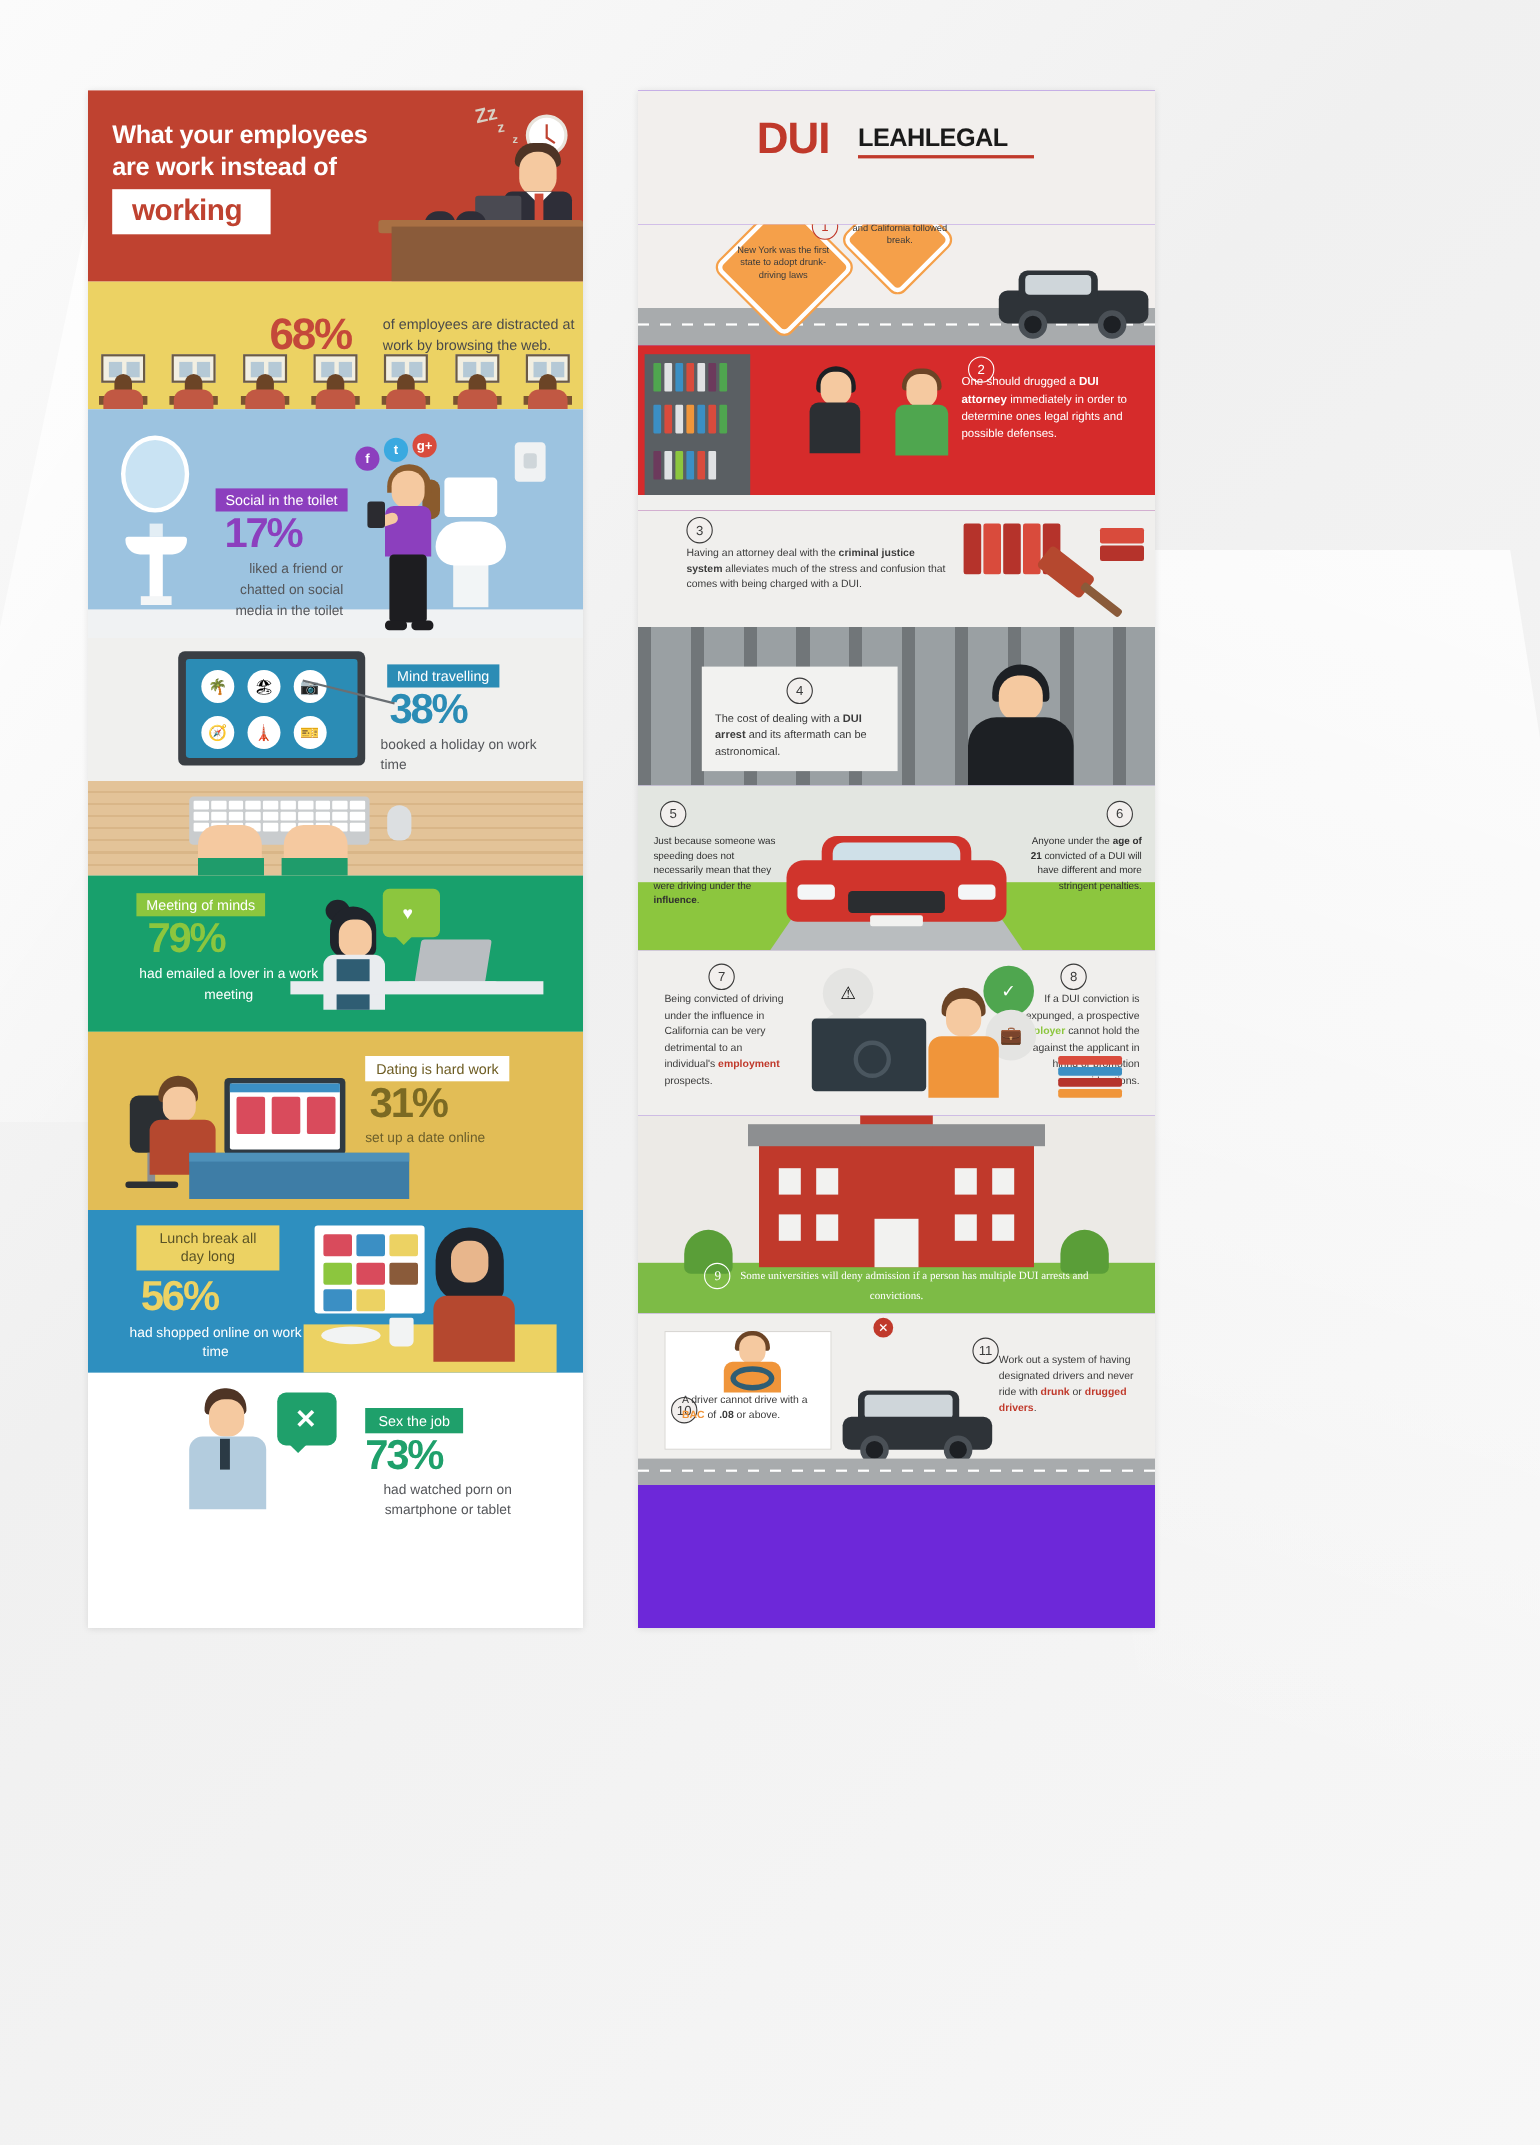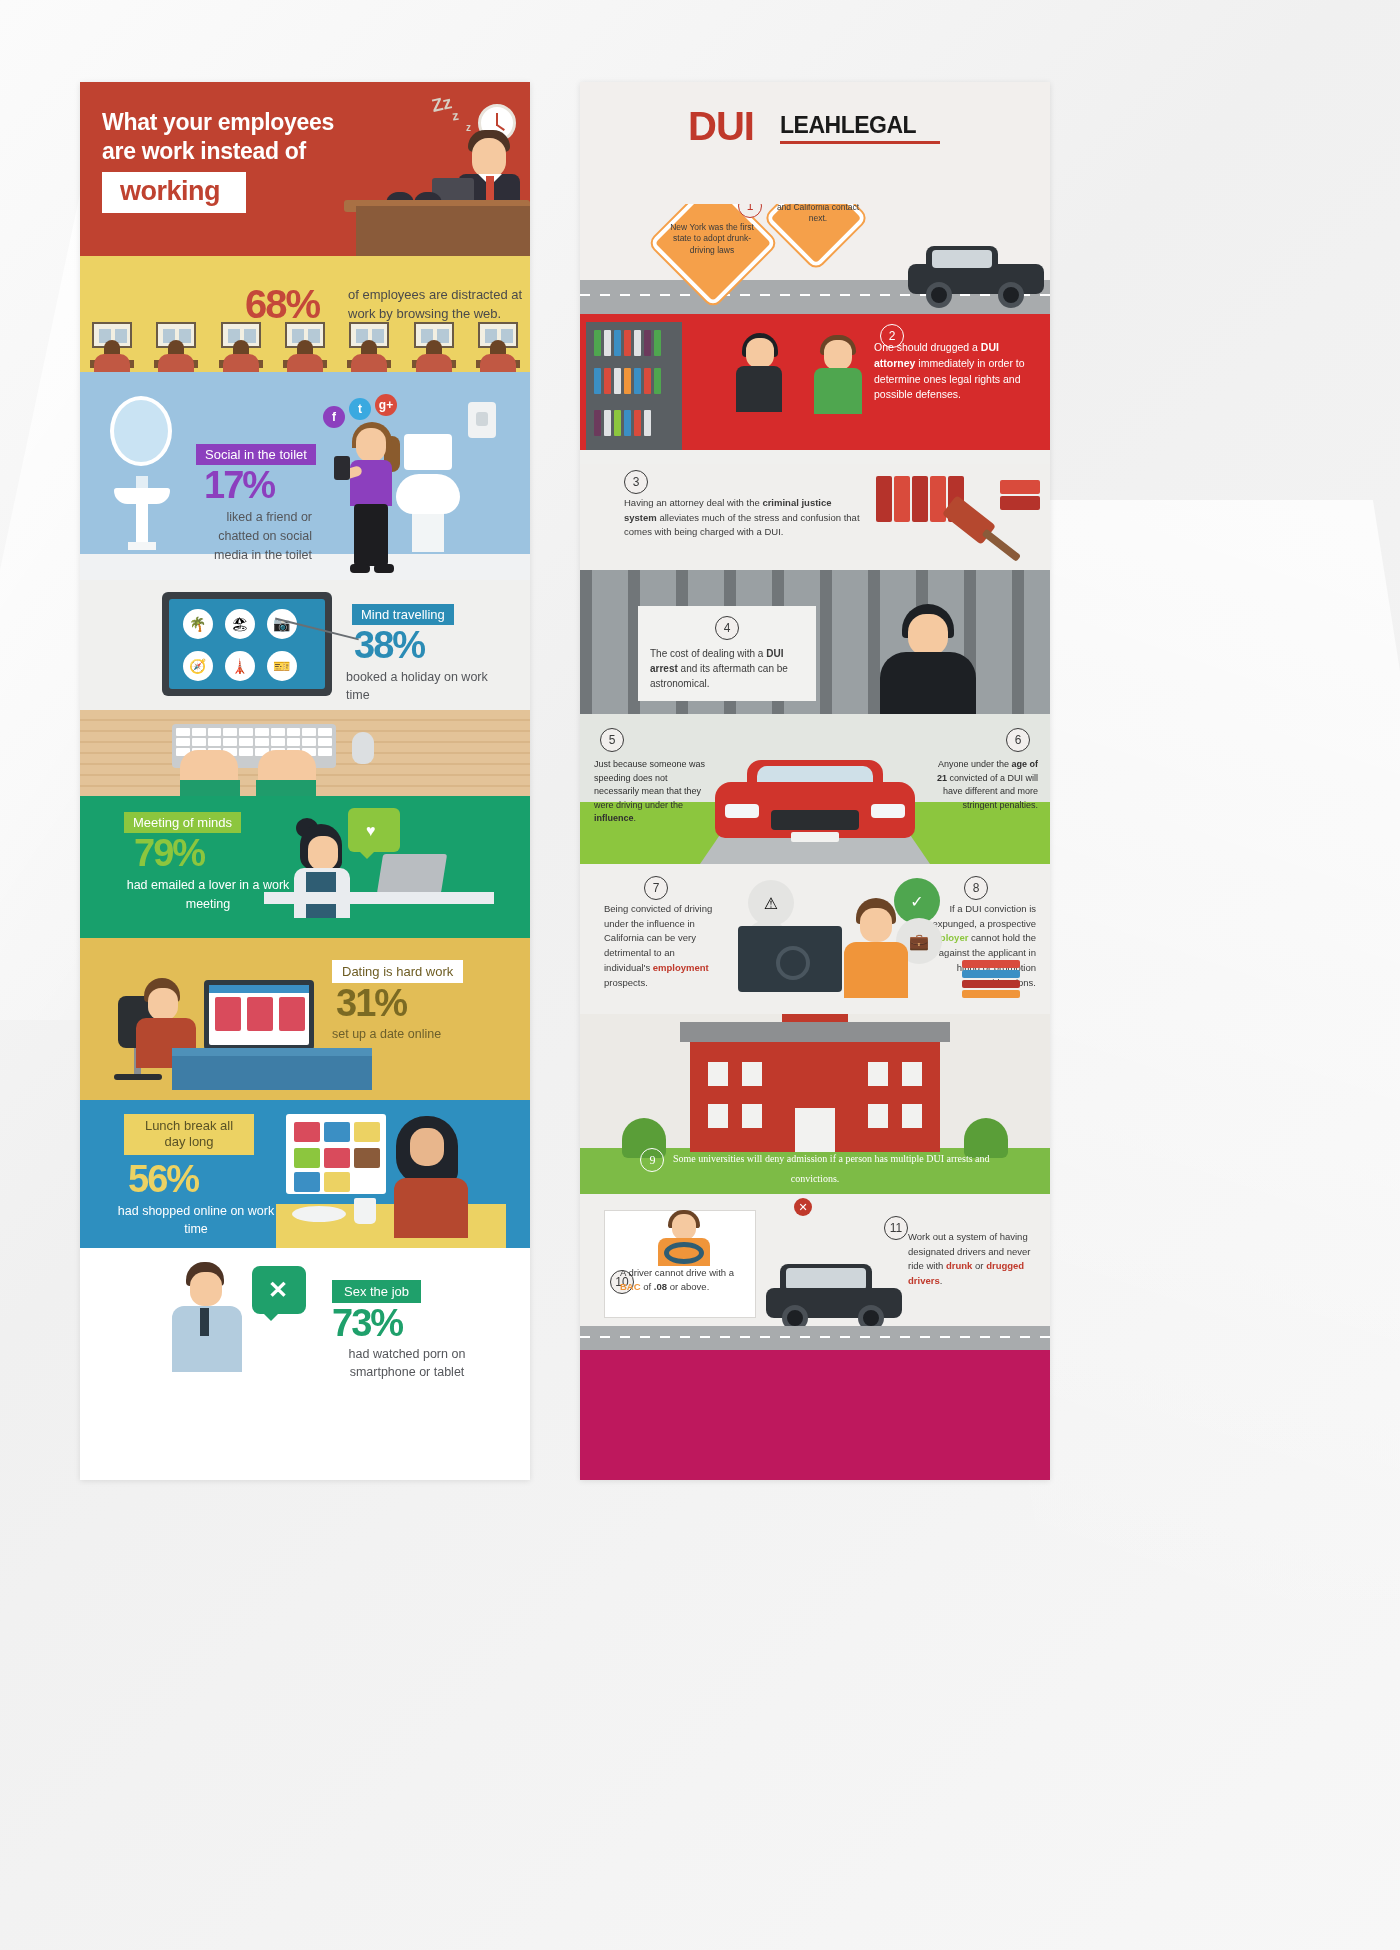--- a/index.html
+++ b/index.html
@@ -194,21 +194,21 @@
   .man18 .tor{position:absolute;left:-6px;top:44px;width:70px;height:66px;background:#b3ccde;border-radius:12px 12px 0 0;}
   .man18 .tie{position:absolute;left:22px;top:46px;width:9px;height:28px;background:#2b3a45;}
   .bub18{position:absolute;left:172px;top:18px;width:54px;height:48px;background:#1fa06b;border-radius:8px;}
   .bub18::after{content:"";position:absolute;left:10px;top:46px;border:9px solid transparent;border-top-color:#1fa06b;}
   .bub18 i{position:absolute;left:16px;top:10px;color:#fff;font-style:normal;font-size:24px;font-weight:bold;}
 
   
   .panel-right {
     position: absolute; left: 580px; top: 82px;
     width: 470px; height: 1398px;
-    background: #be185d; overflow: hidden;
+    background: #6d28d9; overflow: hidden;
     box-shadow: 0 1px 6px rgba(0,0,0,.10);
   }
   .dui-head{height:122px;background:#f2efed;position:relative;}
   .dui-word{position:absolute;left:108px;top:22px;color:#c0392b;font-size:40px;font-weight:bold;letter-spacing:-1px;}
   .brand{position:absolute;left:200px;top:30px;}
   .brand .b1{color:#1a1a1a;font-size:23px;font-weight:bold;letter-spacing:-.5px;}
   .brand .b2{color:#1a1a1a;font-size:23px;font-weight:bold;letter-spacing:-.5px;}
   .brand .rule{position:absolute;left:0;top:29px;width:160px;height:3px;background:#c0392b;}
 
   
@@ -599,21 +599,21 @@
       <span class="b1">LEAH</span><span class="b2">LEGAL</span>
       <div class="rule"></div>
     </div>
   </div>
 
   <div class="sec p1">
     <div class="road"></div>
     <div class="sign" style="left:88px;top:-6px;"></div>
     <div class="sign-txt" style="left:84px;top:18px;">New York was the first state to adopt drunk-driving laws</div>
     <div class="sign" style="left:200px;top:-22px;width:72px;height:72px;"></div>
-    <div class="sign-txt" style="left:190px;top:-2px;">and California contact next.</div>
+    <div class="sign-txt" style="left:190px;top:-2px;">and California followed break.</div>
     <div class="badge" style="left:158px;top:-10px;">1</div>
     <div class="suv">
       <div class="body"></div>
         <div class="cab"></div>
         <div class="win"></div>
       <div class="w" style="left:18px;"></div>
         <div class="w" style="left:90px;"></div>
     </div>
   </div>
 

